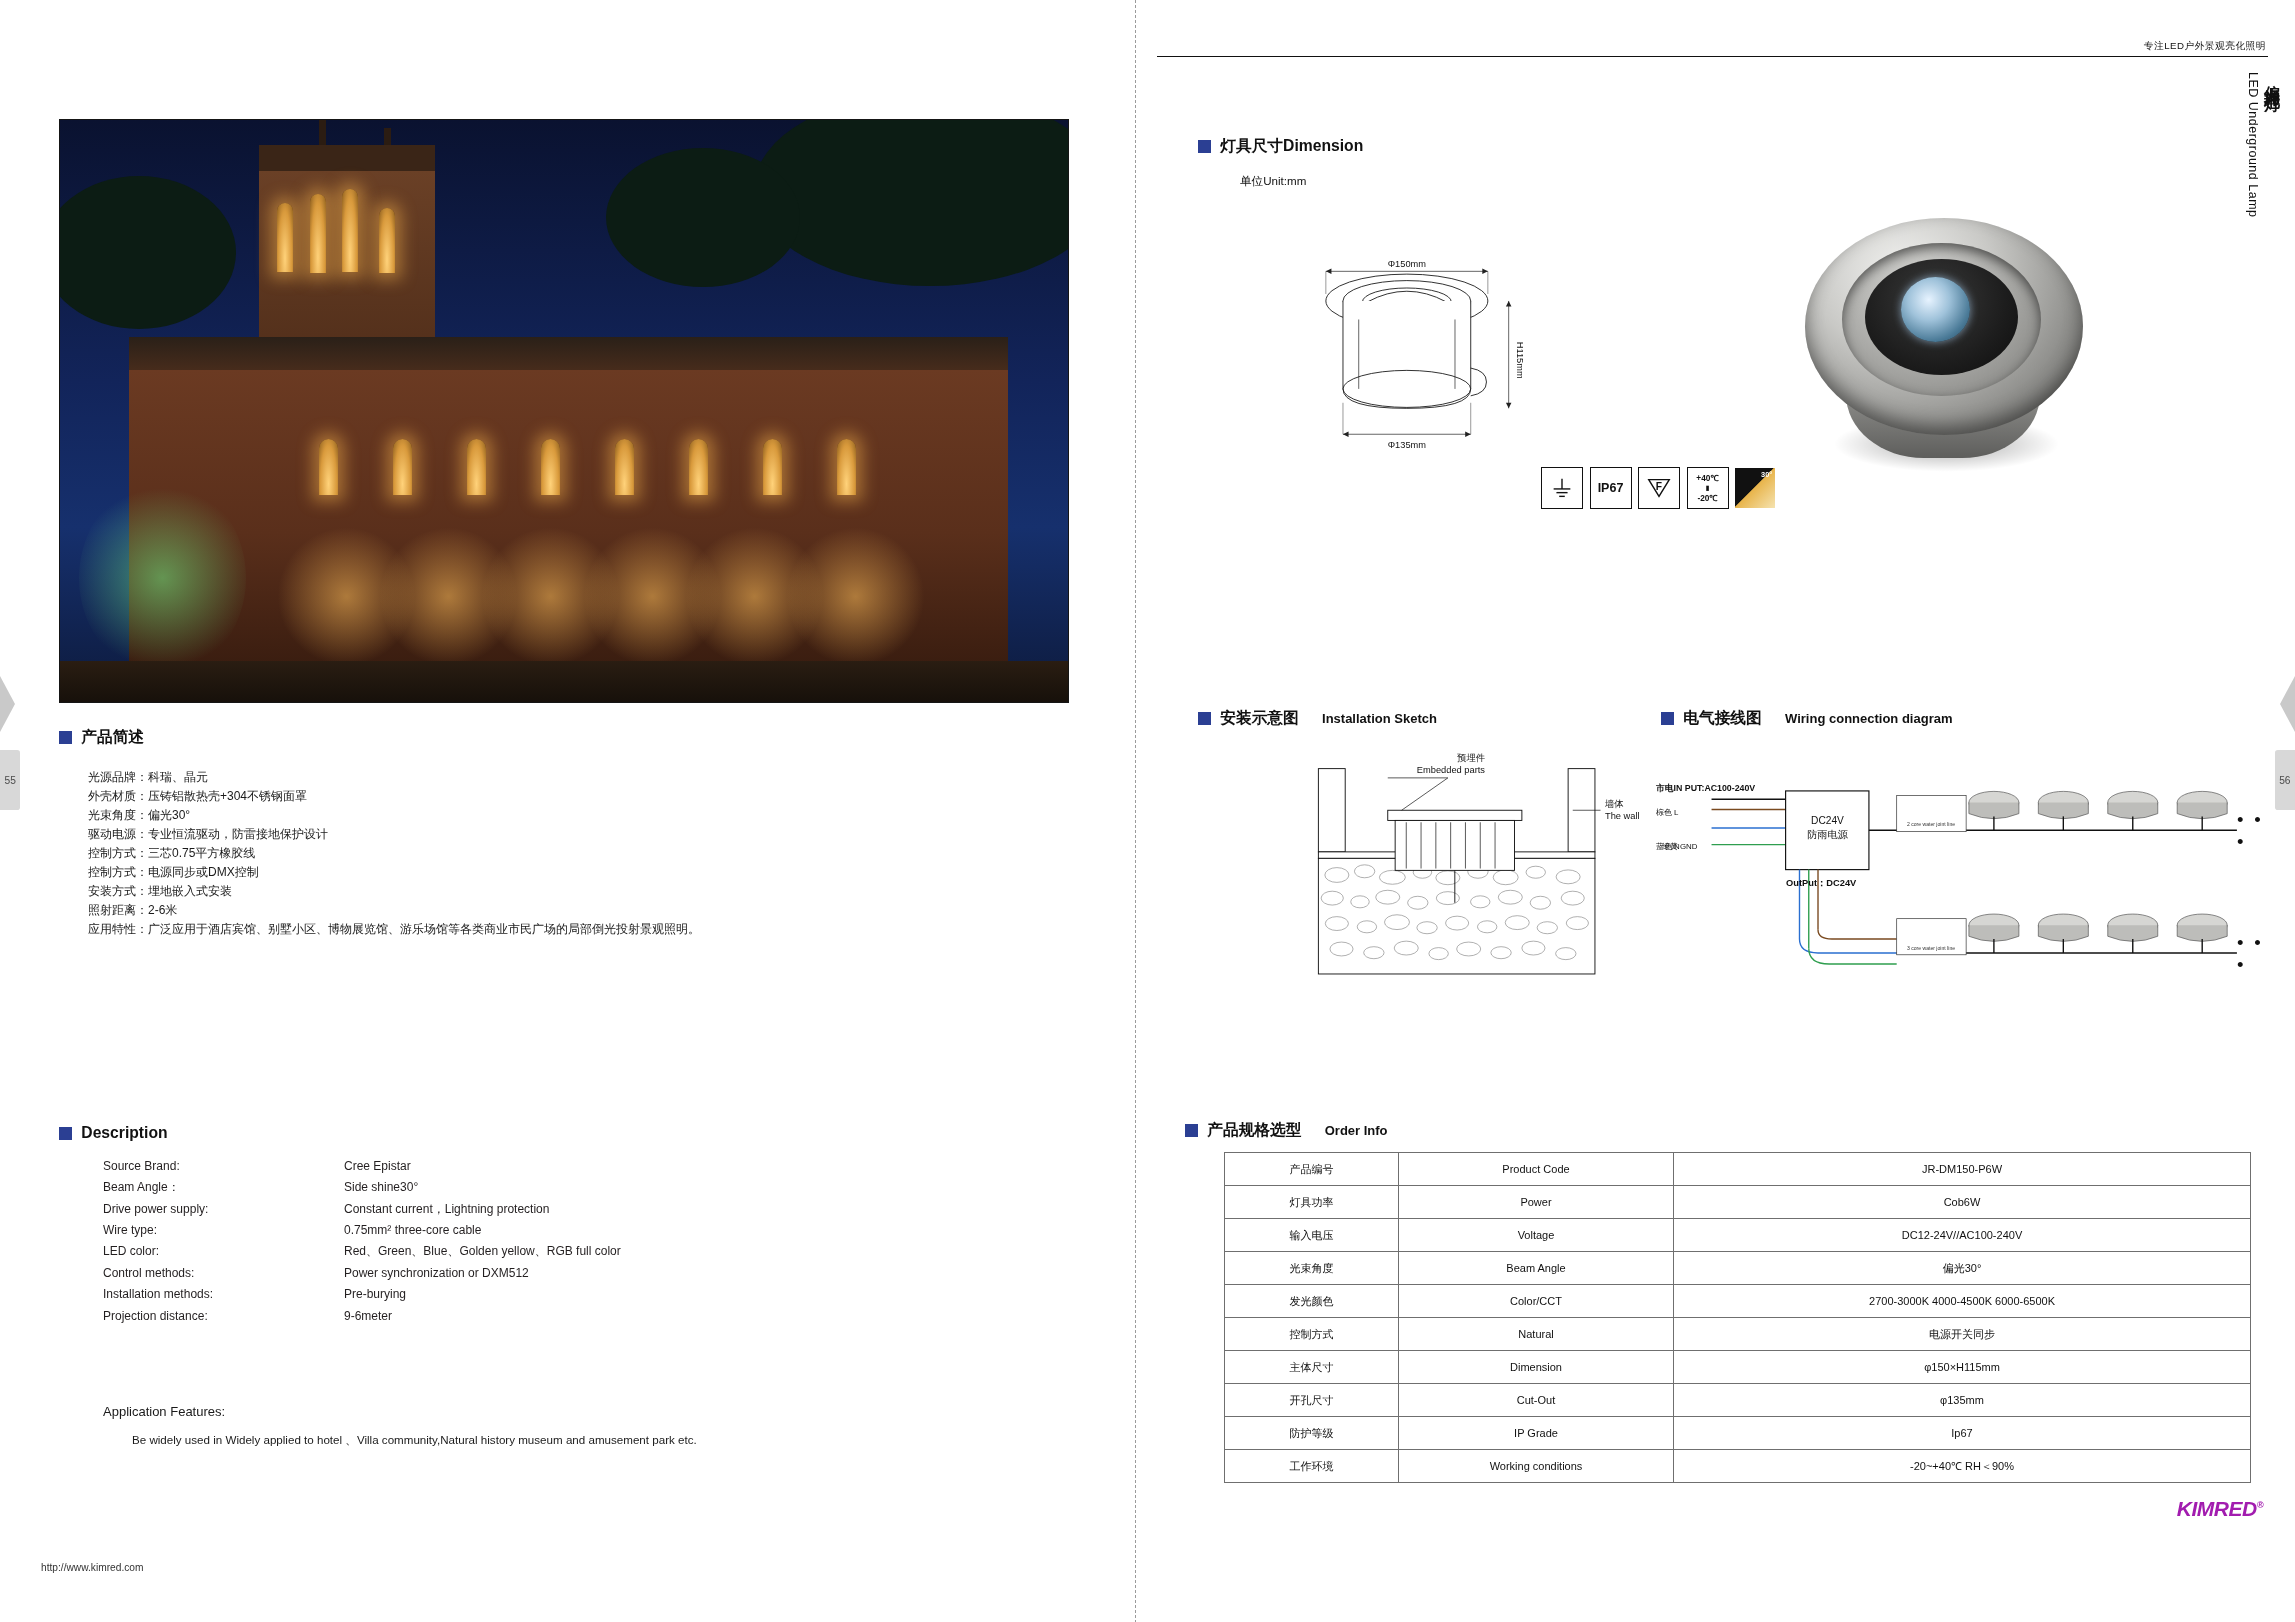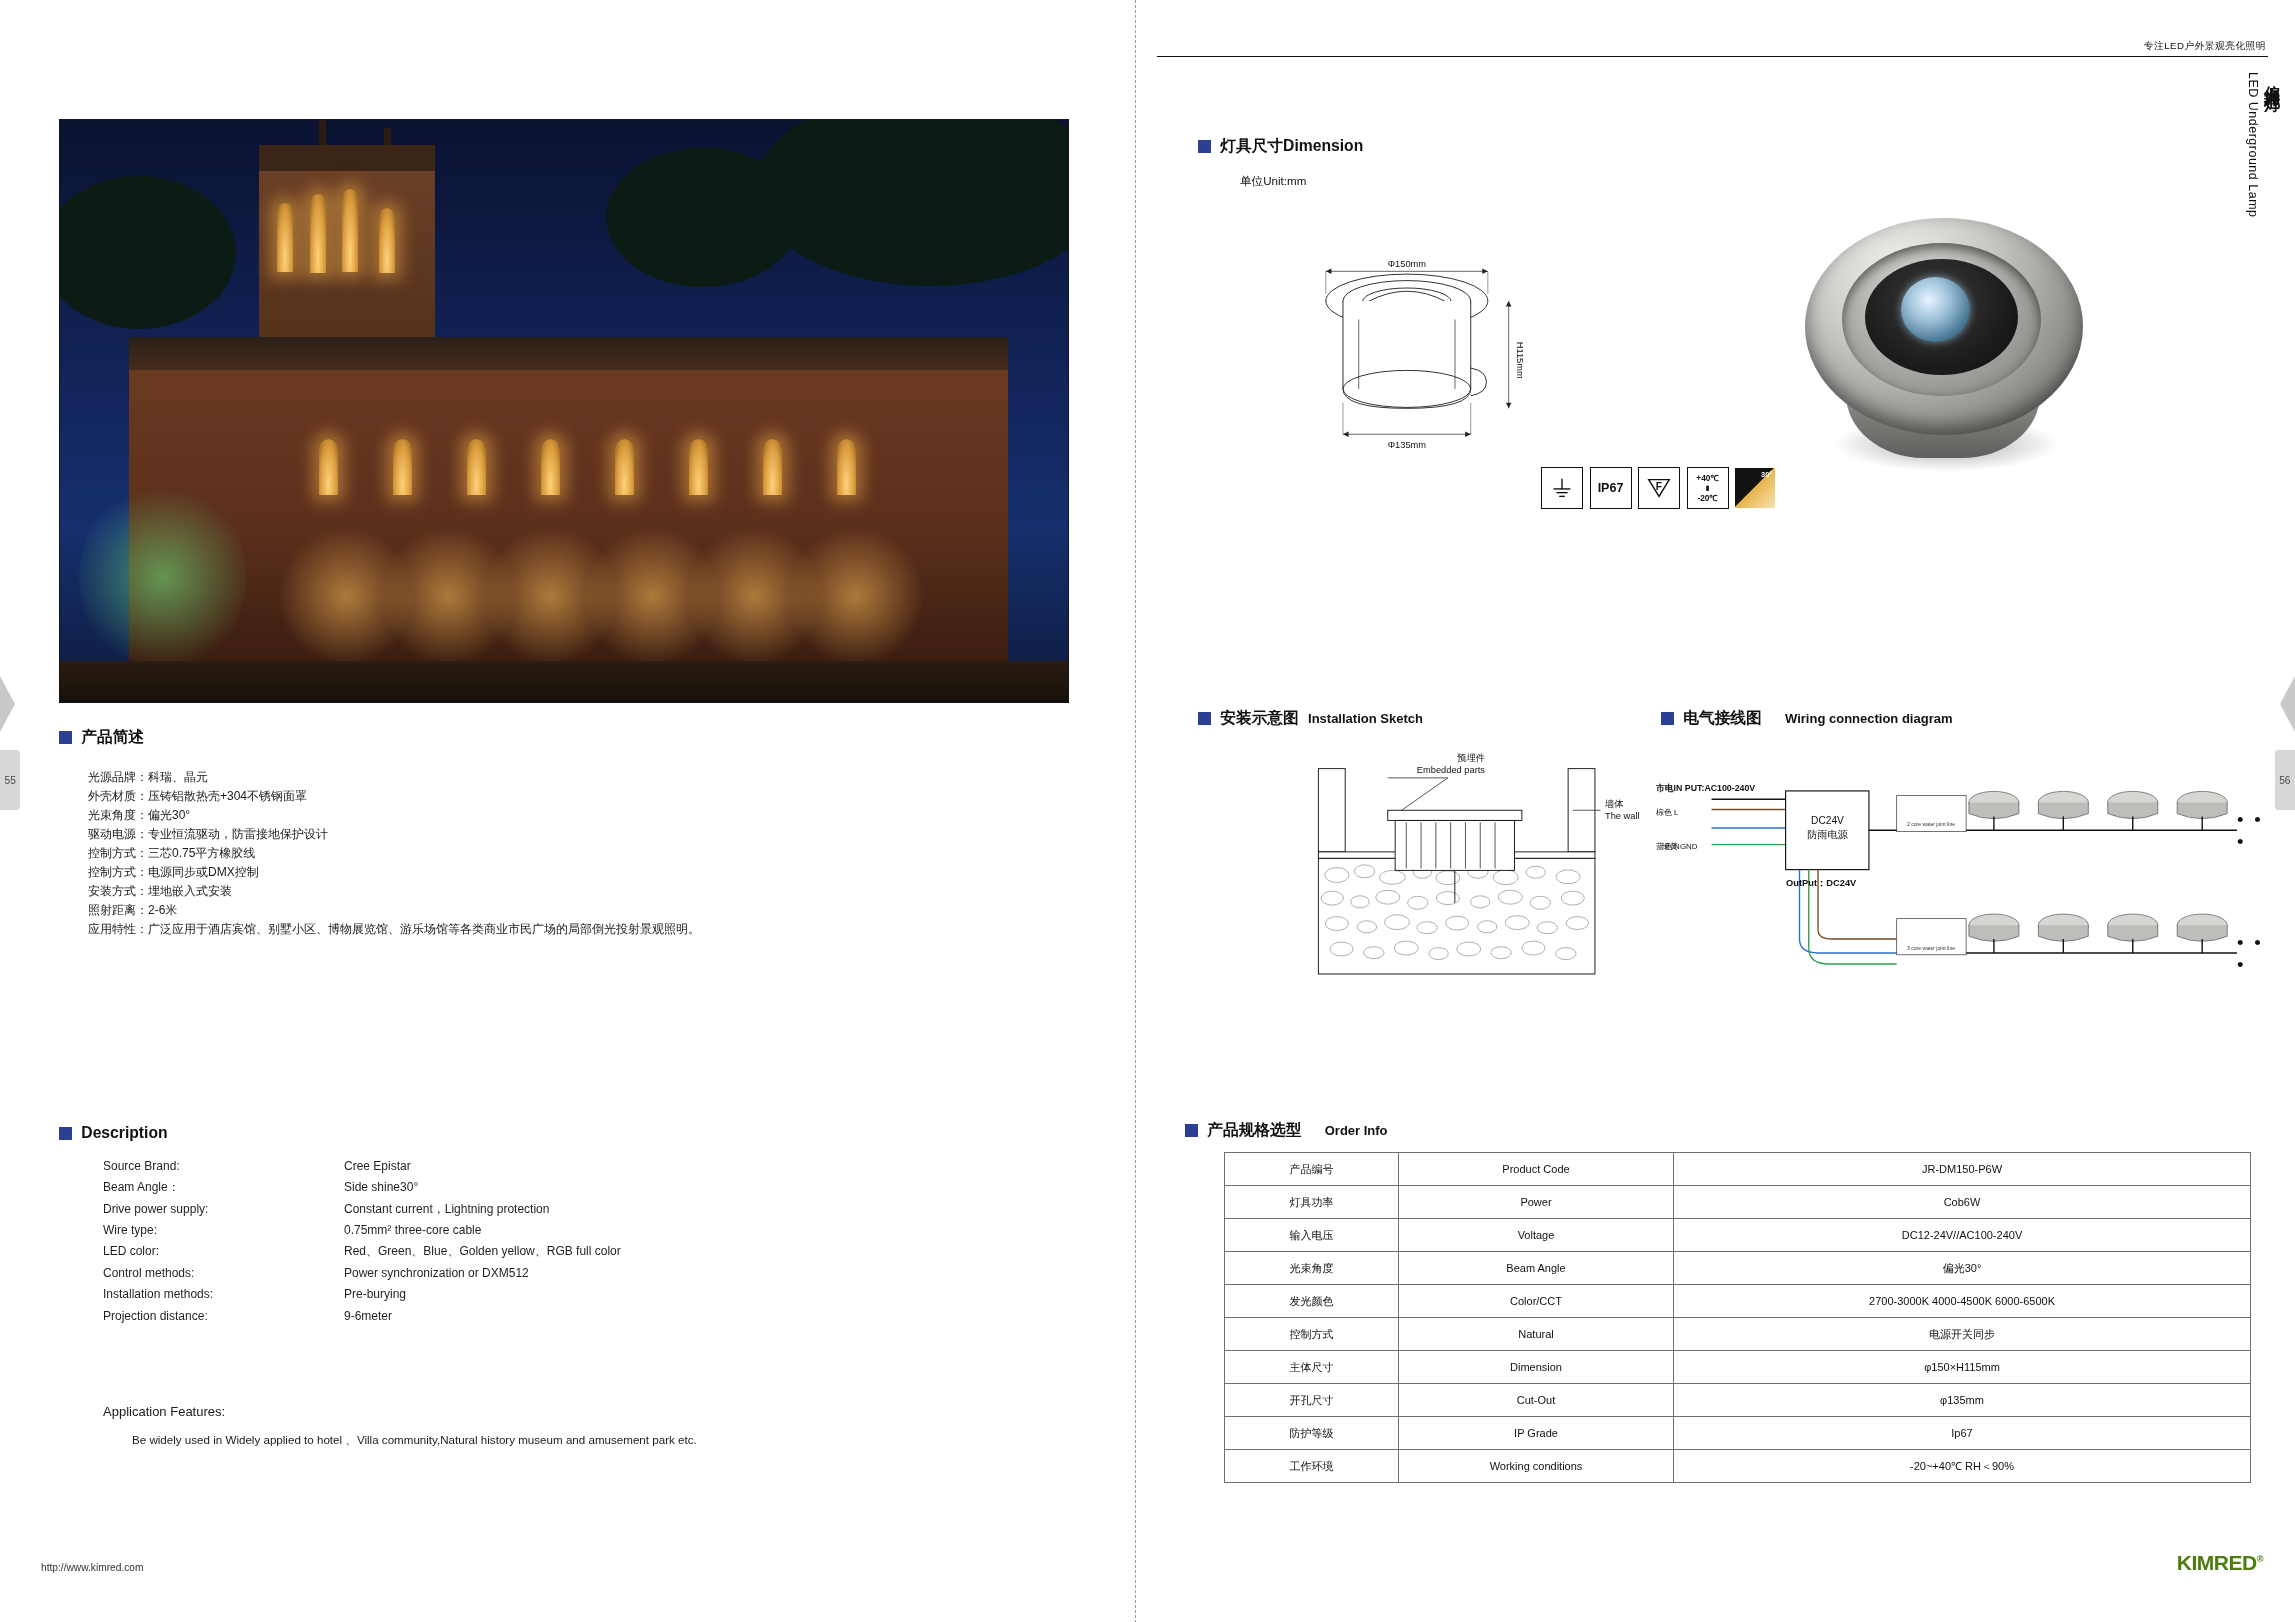--- a/index.html
+++ b/index.html
@@ -108,21 +108,21 @@
 
   table.desc{border-collapse:collapse;}
   table.desc td{padding:1.9px 0;vertical-align:top;font-size:12px;line-height:17.6px;}
   table.desc td.k{width:241px;}
 
   .appfeat-h{font-size:13px;color:#1a1a1a;}
   .appfeat-b{font-size:11.6px;color:#1a1a1a;}
 
   .footer-url{position:absolute;left:41px;top:1562px;font-size:10.2px;color:#333;}
   .brand{
-    position:absolute;right:32px;top:1551px;font-size:21px;font-weight:bold;color:#4d7c0f;letter-spacing:-0.5px;
+    position:absolute;right:32px;top:1497px;font-size:21px;font-weight:bold;color:#a21caf;letter-spacing:-0.5px;font-style:italic;
   }
   .brand sup{font-size:9.3px;vertical-align:super;}
   .lbl-en{font-size:13px;color:#111;}
 
   .unit{font-size:11.6px;color:#111;}
 
   
   .dimbox{position:absolute;left:1268px;top:250px;width:324px;height:213px;}
 
   
@@ -386,21 +386,21 @@
     <div class="ibox swatch">
       <div class="swatch-in">
         <span>30°</span>
       </div>
     </div>
   </div>
 
   <div class="pos sec-title" style="left:1198px;top:708px;">
     <span class="sq"></span>
     <span>安装示意图</span>
-    <span class="lbl-en" style="margin-left:0;">Installation Sketch</span>
+    <span class="lbl-en" style="margin-left:14px;">Installation Sketch</span>
   </div>
 
   <div class="sketch">
     <svg width="481" height="278" viewBox="0 0 1040 600">
 
       <rect x="150" y="70" width="58" height="180" fill="#fff" stroke="#111" stroke-width="2"></rect>
       <rect x="690" y="70" width="58" height="180" fill="#fff" stroke="#111" stroke-width="2"></rect>
       <rect x="150" y="250" width="598" height="14" fill="#fff" stroke="#111" stroke-width="2"></rect>
 
       <rect x="150" y="264" width="598" height="250" fill="#fff" stroke="#111" stroke-width="2"></rect>

